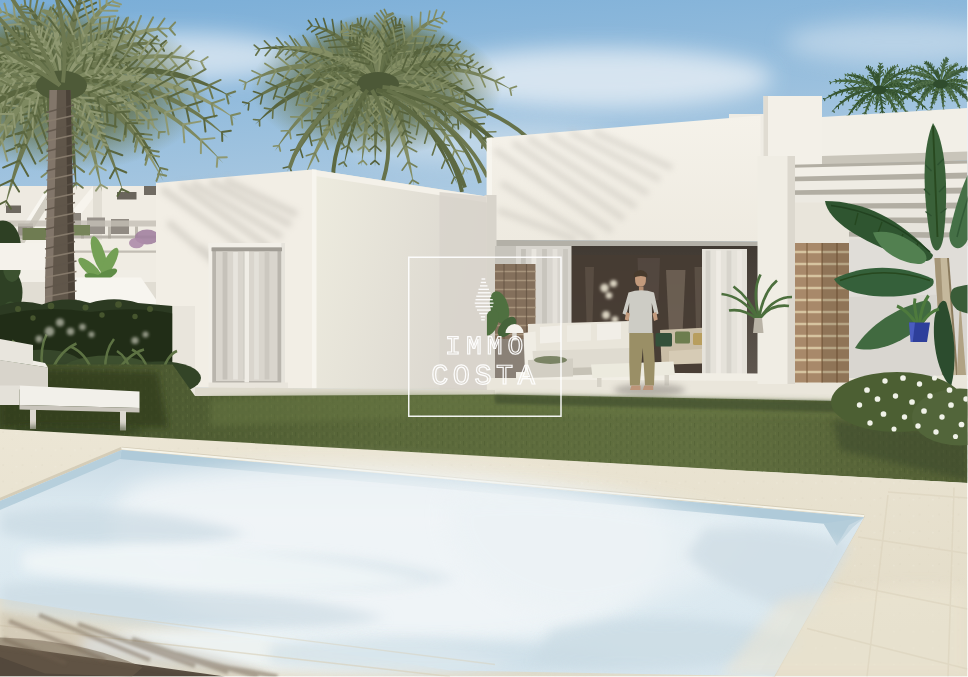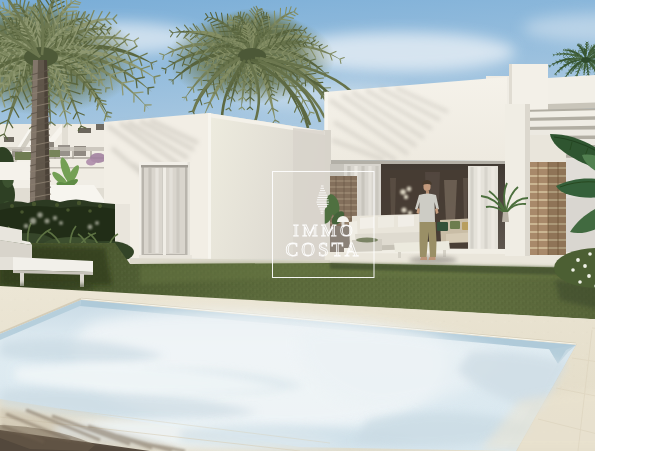--- a/index.html
+++ b/index.html
@@ -1,16 +1,16 @@
 <!DOCTYPE html>
 <html><head>
 <meta charset="utf-8">
 <style>
 html,body{margin:0;padding:0;background:#fff;}
-#scene{width:595px;height:451px;overflow:hidden;position:relative;font-family:Liberation Serif, serif;}
+#scene{width:645px;height:451px;overflow:hidden;position:relative;font-family:Liberation Mono, monospace;}
 </style>
 </head>
 <body>
 <div id="scene">
 <svg width="645" height="451" viewBox="0 0 645 451">
 <defs>
 <linearGradient id="sky" x1="0" y1="0" x2="0.22" y2="1">
 <stop offset="0" stop-color="#79add7"></stop>
 <stop offset="0.5" stop-color="#a5c6e0"></stop>
 <stop offset="1" stop-color="#d2e0eb"></stop>

